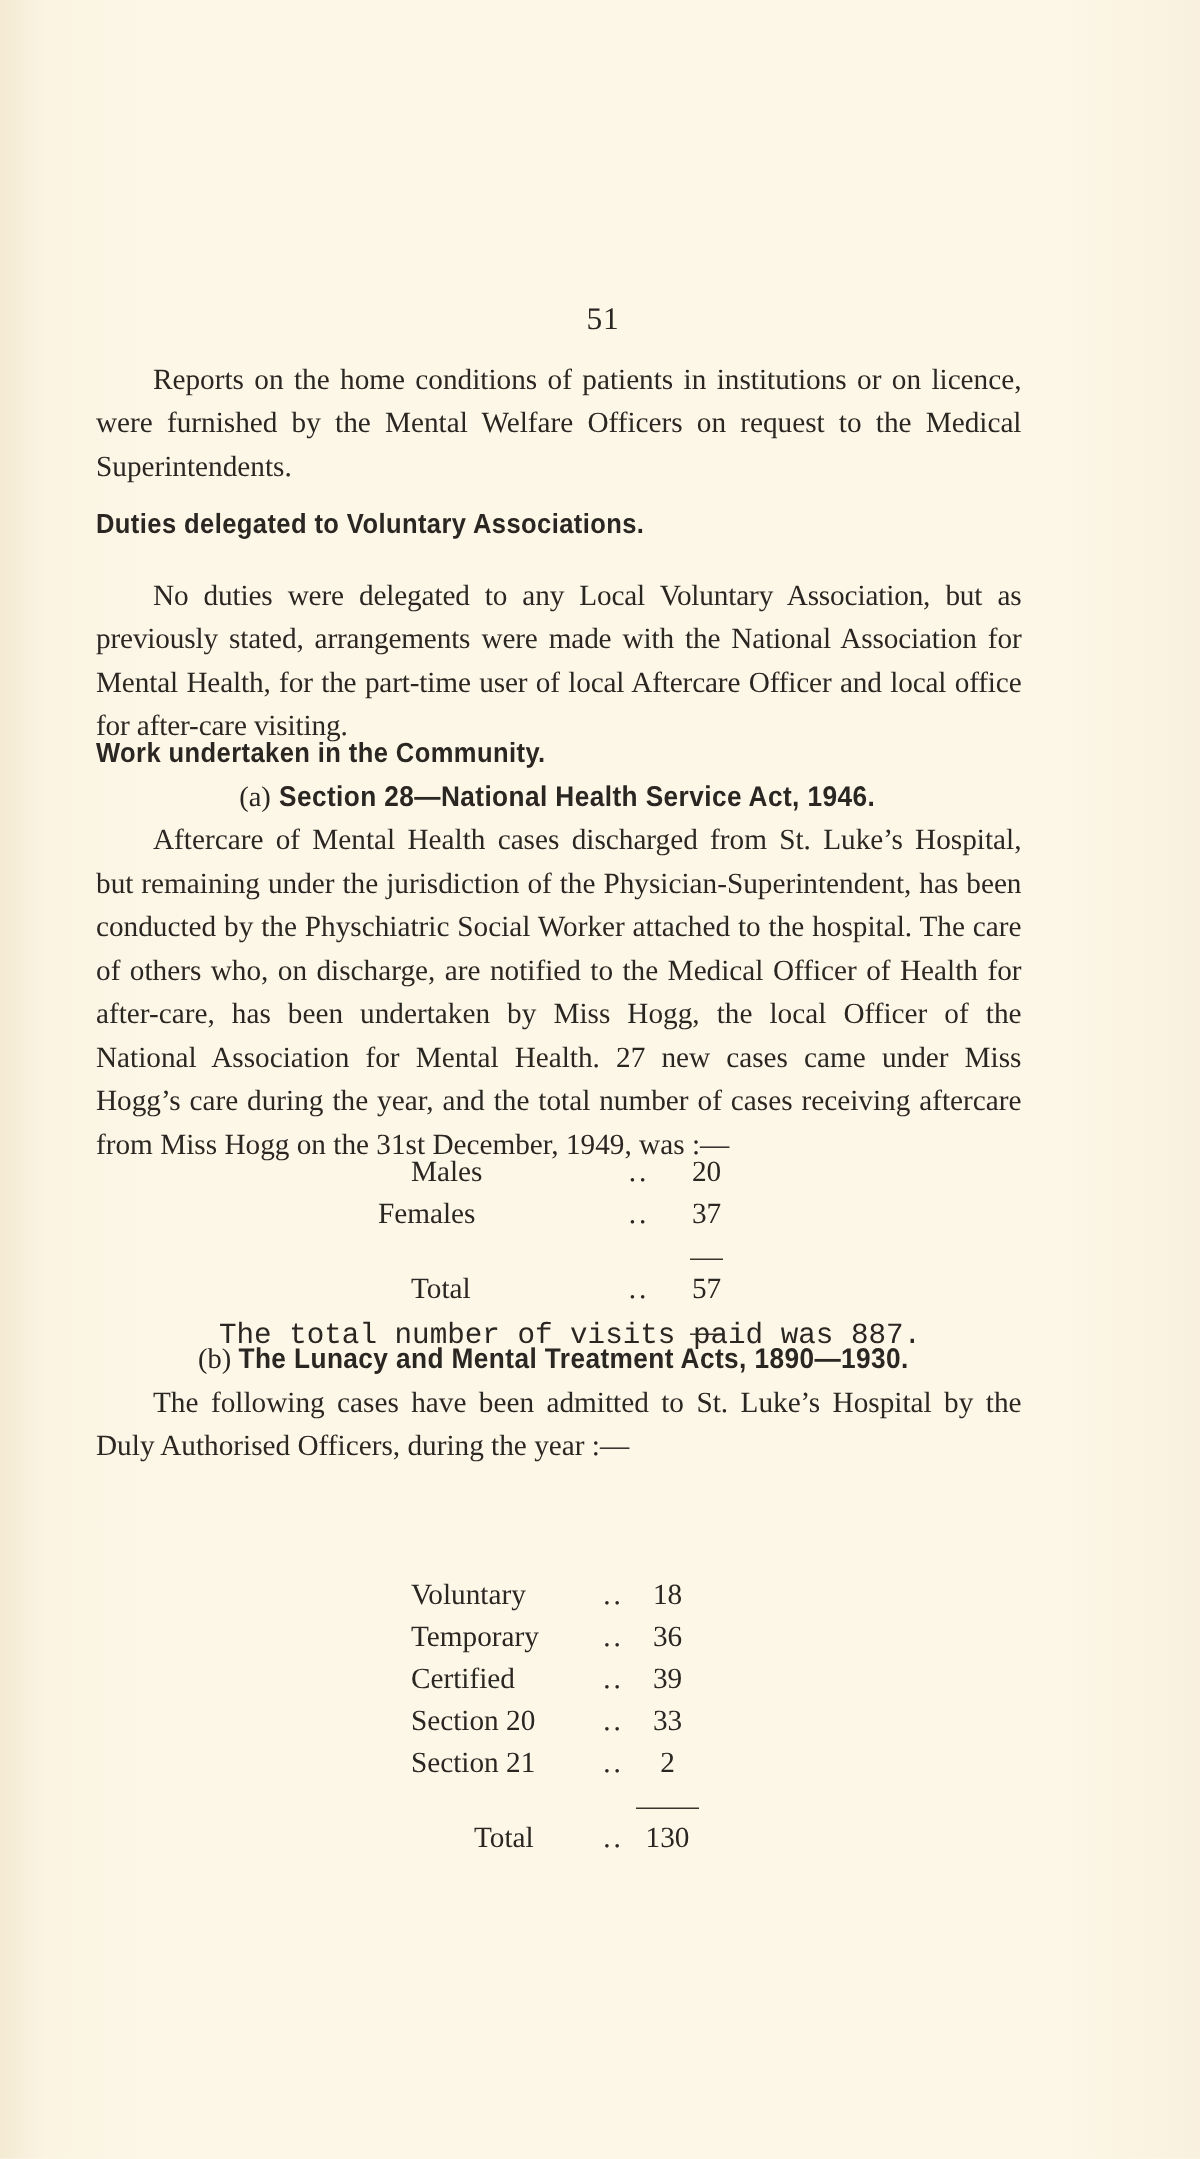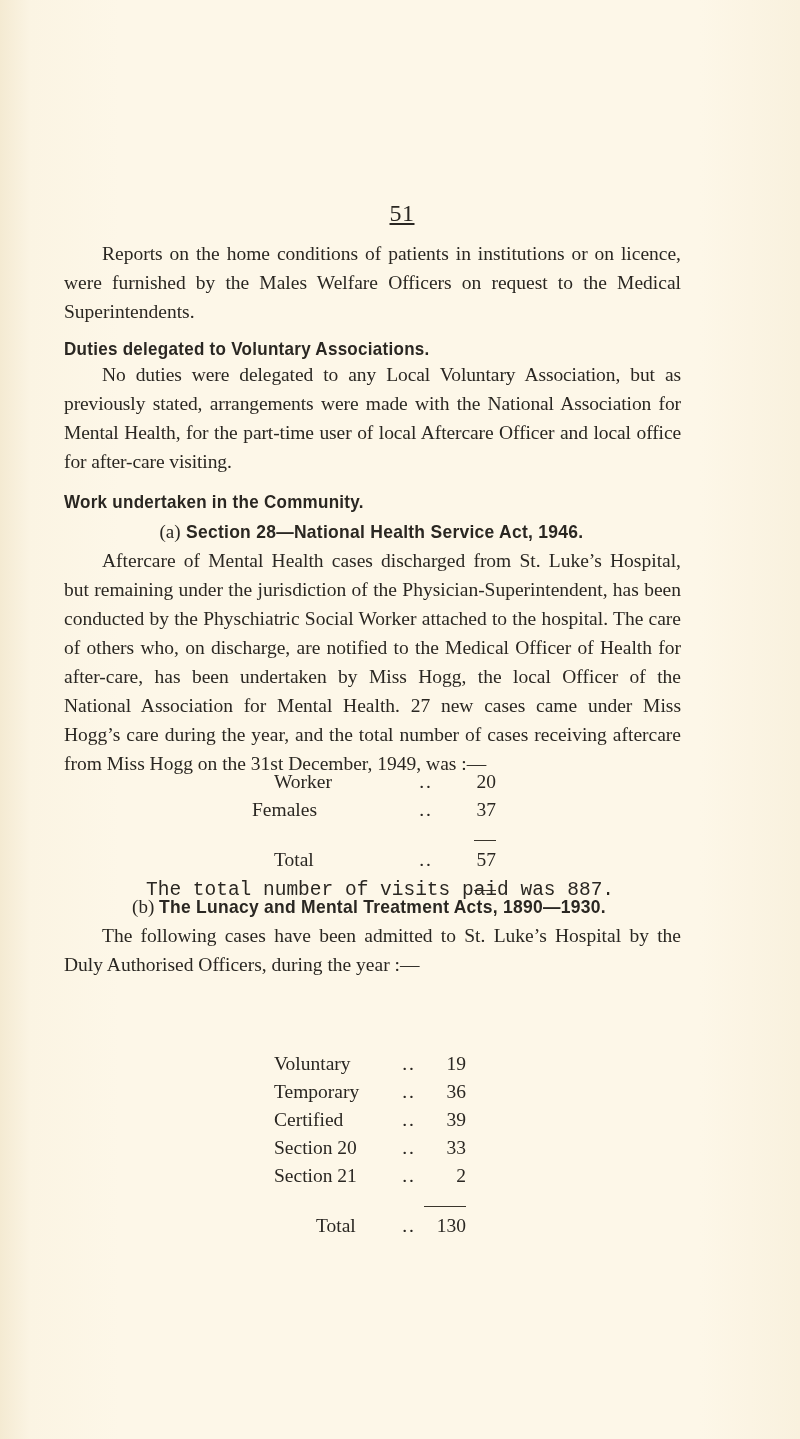--- a/index.html
+++ b/index.html
@@ -21,23 +21,22 @@
       left: 64px;
       top: 0;
       width: 676px;
     }
     .page-number {
       position: absolute;
       top: 200px;
       left: 0;
       width: 676px;
       text-align: center;
-      font-size: 24px;
+      font-size: 21px;
       letter-spacing: 0.5px;
-      text-decoration: underline;
     }
     p.body {
       margin: 0;
       font-size: 19.5px;
       line-height: 29px;
       text-align: justify;
       text-indent: 38px;
     }
     .block {
       position: absolute;
@@ -90,58 +89,58 @@
       padding: 0;
       height: 28px;
       vertical-align: middle;
       white-space: nowrap;
     }
     table.tally td.dots {
       text-align: center;
       letter-spacing: 2px;
     }
     table.tally td.num {
-      text-align: right;
+      text-align: center;
     }
     .rule {
       display: inline-block;
       border-top: 1px solid #3a352c;
     }
     .rule-row td {
       height: 18px !important;
     }
   </style>
 </head>
 <body>
 
 <div class="page">
 
   <div class="page-number">51</div>
 
   <div class="block" style="top:239px;">
-    <p class="body">Reports on the home conditions of patients in institutions or on licence, were furnished by the Males Welfare Officers on request to the Medical Superintendents.</p>
+    <p class="body">Reports on the home conditions of patients in institutions or on licence, were furnished by the Mental Welfare Officers on request to the Medical Superintendents.</p>
   </div>
 
   <div class="block" style="top:338px;">
     <h2 class="heading">Duties delegated to Voluntary Associations.</h2>
-    <p class="body" style="margin-top:0; letter-spacing:-0.1px;">No duties were delegated to any Local Voluntary Association, but as previously stated, arrangements were made with the National Association for Mental Health, for the part-time user of local Aftercare Officer and local office for after-care visiting.</p>
+    <p class="body" style="margin-top:23px; letter-spacing:-0.1px;">No duties were delegated to any Local Voluntary Association, but as previously stated, arrangements were made with the National Association for Mental Health, for the part-time user of local Aftercare Officer and local office for after-care visiting.</p>
   </div>
 
   <div class="block" style="top:491px;">
     <h2 class="heading">Work undertaken in the Community.</h2>
     <div class="subheading" style="margin-top:8px;">
       <span class="label">(a)</span><span class="title">Section 28—National Health Service Act, 1946.</span>
     </div>
     <p class="body" style="margin-top:3px;">Aftercare of Mental Health cases discharged from St. Luke’s Hospital, but remaining under the jurisdiction of the Physician-Superintendent, has been conducted by the Physchiatric Social Worker attached to the hospital.  The care of others who, on discharge, are notified to the Medical Officer of Health for after-care, has been undertaken by Miss Hogg, the local Officer of the National Association for Mental Health. 27 new cases came under Miss Hogg’s care during the year, and the total number of cases receiving aftercare from Miss Hogg on the 31st December, 1949, was :—</p>
   </div>
 
   <table class="tally" style="left:188px; top:768px;">
     <tbody>
         <tr>
-      <td style="width:132px; padding-left:22px;">Worker</td>
+      <td style="width:132px; padding-left:22px;">Males</td>
       <td class="dots" style="width:40px;">..</td>
       <td class="num" style="width:50px;">20</td>
     </tr>
     <tr>
       <td style="padding-left:0px;">Females</td>
       <td class="dots">..</td>
       <td class="num">37</td>
     </tr>
     <tr class="rule-row">
       <td></td>
@@ -170,21 +169,21 @@
       <span class="label">(b)</span><span class="title">The Lunacy and Mental Treatment Acts, 1890—1930.</span>
     </div>
     <p class="body" style="margin-top:3px;">The following cases have been admitted to St. Luke’s Hospital by the Duly Authorised Officers, during the year :—</p>
   </div>
 
   <table class="tally" style="left:210px; top:1050px;">
     <tbody>
         <tr>
       <td style="width:120px;">Voluntary</td>
       <td class="dots" style="width:30px;">..</td>
-      <td class="num" style="width:42px;">19</td>
+      <td class="num" style="width:42px;">18</td>
     </tr>
     <tr>
       <td>Temporary</td>
       <td class="dots">..</td>
       <td class="num">36</td>
     </tr>
     <tr>
       <td>Certified</td>
       <td class="dots">..</td>
       <td class="num">39</td>

